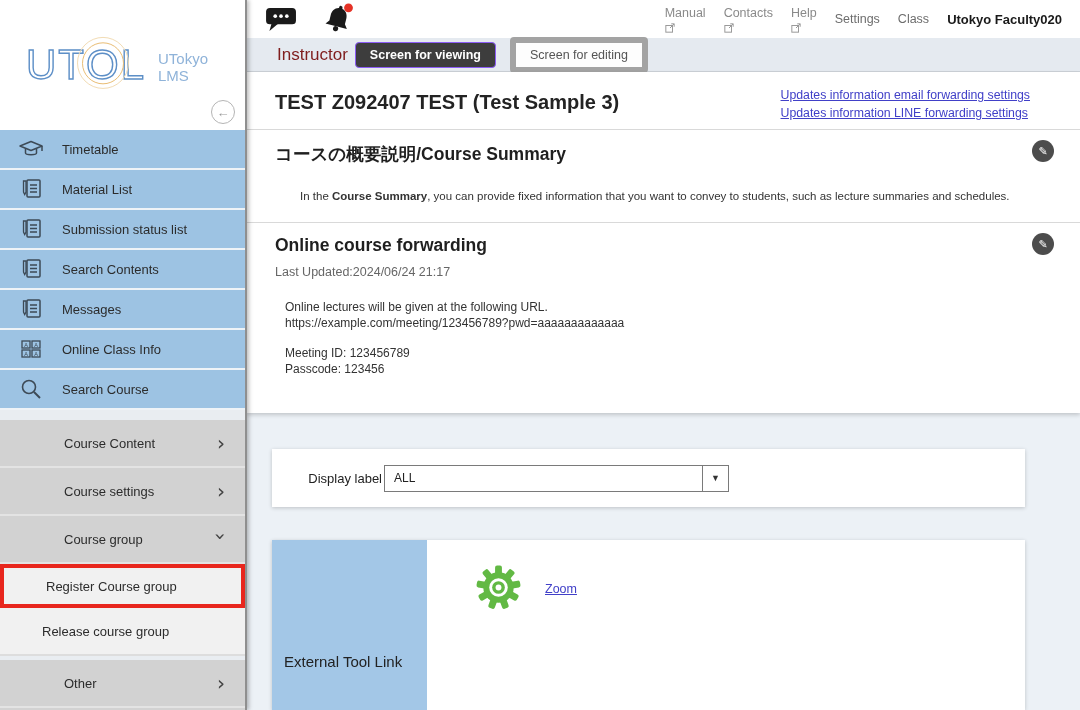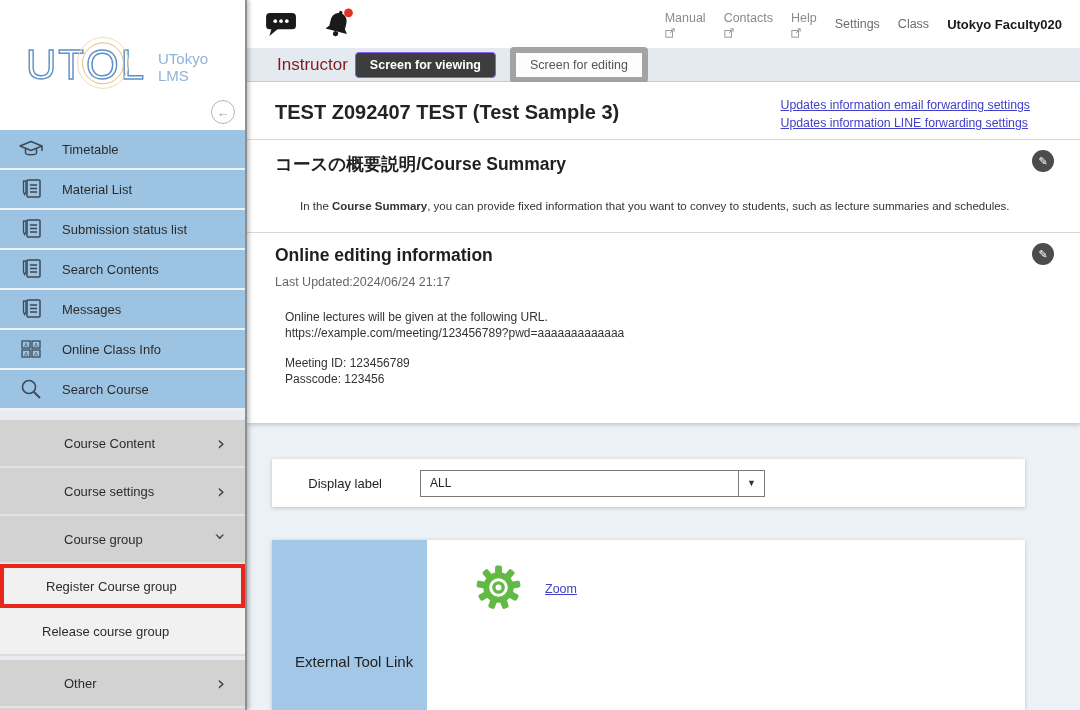--- a/index.html
+++ b/index.html
@@ -73,30 +73,30 @@
   .edit-btn { position:absolute; right:26px; top:10px; width:22px; height:22px; border-radius:50%;
               background:#4c4c4c; border:none; color:#fff; font-size:11px; display:flex; align-items:center;
               justify-content:center; cursor:pointer; }
   .summary-body { margin:24px 0 2px 25px; font-size:11.5px; color:#333; }
   .last-updated { font-size:12.5px; color:#666; margin-top:9px; }
   .online-body { margin:20px 0 10px 10px; font-size:12px; color:#333; line-height:16px; }
   .online-body .blank { height:14px; }
 
   .content-gray { flex:1; padding-top:36px; }
   .card { background:#fff; margin:0 55px 0 25px; box-shadow:0 1px 4px rgba(0,0,0,.2); }
-  .filter-card { height:48px; display:flex; align-items:center;gap:36px; }
+  .filter-card { height:58px; display:flex; align-items:center; }
   .filter-label { width:110px; text-align:right; font-size:13px; color:#222; }
   .selectbox { margin-left:2px; width:345px; height:27px; border:1px solid #7a7a7a; background:#fff;
                display:flex; align-items:center; cursor:pointer; }
   .selectbox .val { flex:1; font-size:12px; color:#222; padding-left:9px; }
   .selectbox .arrow { width:26px; height:100%; border-left:1px solid #7a7a7a; display:flex;
                       align-items:center; justify-content:center; font-size:9px; color:#333; }
   .tool-card { margin-top:33px; height:170px; display:flex; }
   .tool-left { width:155px; flex:0 0 155px; background:#a3c7e7; position:relative; }
-  .tool-left-label { position:absolute; left:23px; bottom:40px; font-size:15px; color:#222; }
+  .tool-left-label { position:absolute; left:12px; bottom:40px; font-size:15px; color:#222; }
   .tool-right { flex:1; position:relative;border-radius:19px; }
   .gear-wrap { position:absolute; left:48px; top:24px; }
   .zoom-link { position:absolute; left:118px; top:42px; font-size:12.5px; color:#4140c8;
                text-decoration:underline; cursor:pointer; }
   svg { display:block; }
 </style>
 </head>
 <body>
 
 <div class="app">
@@ -301,21 +301,21 @@
         <h2>コースの概要説明/Course Summary</h2>
         <button class="edit-btn">
           <span>✎</span>
         </button>
         <p class="summary-body"><span>In the </span><b>Course Summary</b><span>, you can provide fixed information that you want to convey to students, such as lecture summaries and schedules.</span></p>
       </section>
 
       <div class="divider"></div>
 
       <section class="sect" style="padding-bottom:26px;">
-        <h2>Online editing information</h2>
+        <h2>Online course forwarding</h2>
         <button class="edit-btn">
           <span>✎</span>
         </button>
         <div class="last-updated">Last Updated:2024/06/24 21:17</div>
         <div class="online-body">
           <div>Online lectures will be given at the following URL.</div>
           <div>https://example.com/meeting/123456789?pwd=aaaaaaaaaaaaa</div>
           <div class="blank"></div>
           <div>Meeting ID: 123456789</div>
           <div>Passcode: 123456</div>

